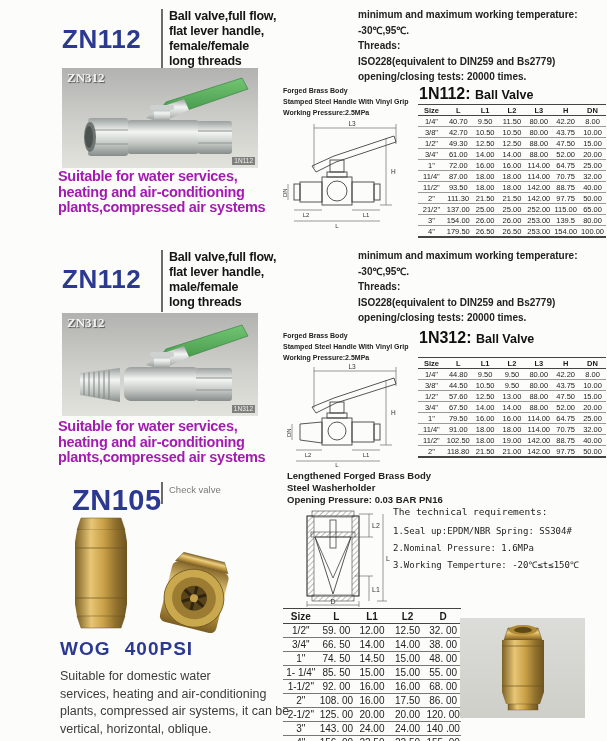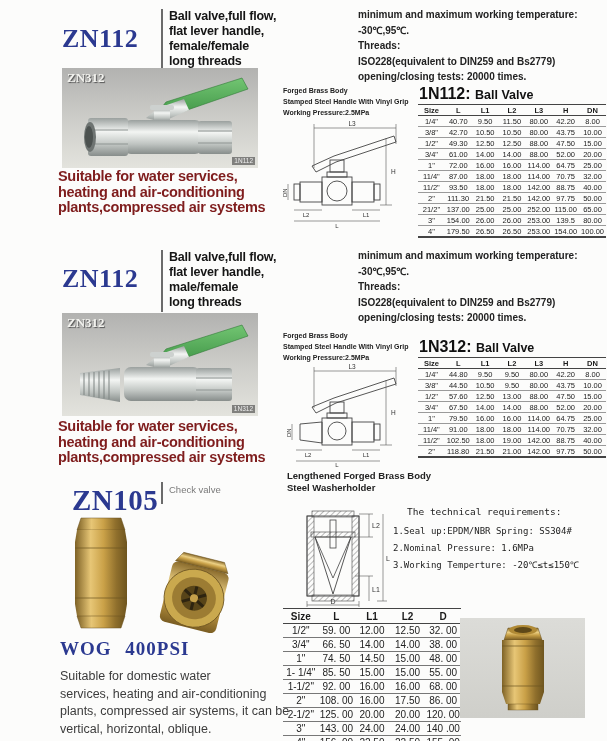--- a/index.html
+++ b/index.html
@@ -1,35 +1,35 @@
 <!DOCTYPE html>
 <html><head>
 <meta charset="utf-8">
 <style>
   html,body{margin:0;padding:0;background:#ffffff;}
   .page{position:relative;width:607px;height:741px;background:#fcfcfb;overflow:hidden;
         font-family:"Liberation Sans",sans-serif;color:#1a1a1a;}
   .abs{position:absolute;}
-  .serif{font-family:Liberation Serif, serif;}
+  .serif{font-family:Liberation Sans, sans-serif;}
   .mono{font-family:"DejaVu Sans Mono",monospace;}
 
   .model-code{font-weight:bold;color:#2b3990;font-size:26px;letter-spacing:.5px;}
   .model-code.small{font-size:29px;}
   .vdiv{width:2px;background:#6b6b6b;}
   .desc-block div{font-size:12.5px;font-weight:bold;line-height:15px;color:#151515;letter-spacing:-.2px;}
   .type-label{font-size:9.5px;color:#7a7a7a;}
 
   .photo{background:linear-gradient(180deg,#b2b2b0 0%,#cfcfcb 55%,#e3e3dd 100%);overflow:hidden;}
   .photo svg{display:block;}
   .watermark{position:absolute;top:2px;left:5px;font-family:"Liberation Serif",serif;
              font-weight:bold;font-size:13px;color:#f2f2ee;text-shadow:1px 1px 1px #555;}
   .photo-tag{position:absolute;right:3px;bottom:3px;background:rgba(110,110,108,.85);
              color:#eee;font-size:6.5px;padding:0 2px;line-height:8px;}
 
-  .suitable div{font-size:14.5px;font-weight:bold;line-height:15.5px;letter-spacing:-.3px;color:#7f1d1d;}
+  .suitable div{font-size:14.5px;font-weight:bold;line-height:15.5px;letter-spacing:-.3px;color:#a21caf;}
   .specs div{font-size:10px;font-weight:bold;line-height:15.5px;color:#222;}
   .capt div{font-size:7px;font-weight:bold;line-height:11px;color:#222;}
   .capt3 div{font-size:9.5px;font-weight:bold;line-height:12px;color:#222;padding-left:9px;}
 
   .tbl-title .code{font-size:16px;font-weight:bold;color:#111;}
   .tbl-title .name{font-size:12.5px;font-weight:bold;color:#111;}
 
   table.spec-table{border-collapse:collapse;table-layout:fixed;
                    border-top:1.5px solid #444;border-bottom:2px solid #444;}
   table.spec-table th,table.spec-table td{padding:0;text-align:center;white-space:nowrap;overflow:hidden;}
@@ -335,21 +335,21 @@
       <line class="dim" x1="12" y1="62" x2="12" y2="78"></line>
       <text x="8" y="74" font-size="6" fill="#333" transform="rotate(-90 10 73)">DN</text>
       <line class="dim" x1="16" y1="88" x2="42" y2="88"></line>
       <text x="28" y="95" font-size="6" fill="#333" text-anchor="middle">L2</text>
       <line class="dim" x1="72" y1="88" x2="100" y2="88"></line>
       <text x="86" y="95" font-size="6" fill="#333" text-anchor="middle">L1</text>
       <line class="dim" x1="16" y1="99" x2="100" y2="99"></line>
       <text x="57" y="105" font-size="6" fill="#333" text-anchor="middle">L</text>
     </svg>
 
-    <div class="abs tbl-title" style="left:419px;top:98px;">
+    <div class="abs tbl-title" style="left:419px;top:89px;">
       <span class="code">1N312:</span>
       <span class="name">Ball Valve</span>
     </div>
     <table class="abs spec-table sm" style="left:418px;top:117px;">
         <thead>
           <tr>
             <th>Size</th>
             <th>L</th>
             <th>L1</th>
             <th>L2</th>
@@ -482,20 +482,21 @@
     <div class="abs desc3" style="left:60px;top:198px;width:235px;">
         <div>Suitable for domestic water</div>
         <div>services, heating and air-conditioning</div>
         <div>plants, compressed air systems, it can be</div>
         <div>vertical, horizontal, oblique.</div>
       </div>
 
     <div class="abs capt3" style="left:278px;top:0px;width:200px;">
         <div>Lengthened Forged Brass Body</div>
         <div>Steel Washerholder</div>
+        <div>Opening Pressure: 0.03 BAR  PN16</div>
       </div>
 
     <svg class="abs" style="left:283px;top:36px;" width="115" height="102" viewBox="0 0 115 102">
       <defs>
         <pattern id="hatch" width="4" height="4" patternUnits="userSpaceOnUse" patternTransform="rotate(45)">
           <line x1="0" y1="0" x2="0" y2="4" stroke="#777" stroke-width="1"></line>
         </pattern>
       </defs>
       <rect x="24" y="10" width="52" height="80" fill="none" stroke="#444" stroke-width="0.9"></rect>
       <rect x="24" y="10" width="7" height="80" fill="url(#hatch)" stroke="#444" stroke-width="0.6"></rect>
@@ -517,21 +518,21 @@
       <line class="dim" x1="86" y1="70" x2="86" y2="95"></line>
         <line class="dim" x1="72" y1="70" x2="90" y2="70"></line>
       <text x="89" y="86" font-size="7" fill="#333">L1</text>
       <line class="dim" x1="24" y1="99" x2="76" y2="99"></line>
         <line class="dim" x1="24" y1="95" x2="24" y2="101"></line>
         <line class="dim" x1="76" y1="95" x2="76" y2="101"></line>
       <text x="50" y="98" font-size="7" fill="#333" text-anchor="middle">D</text>
     </svg>
 
     <div class="abs" style="left:393px;top:36px;width:210px;">
-      <div class="mono tech-title" style="margin-left:14px;">The technical requirements:</div>
+      <div class="mono tech-title" style="">The technical requirements:</div>
       <div class="mono tech-items" style="margin-top:6px;">
           <div>1.Seal up:EPDM/NBR   Spring: SS304#</div>
           <div>2.Nominal Pressure:   1.6MPa</div>
           <div>3.Working Temperture: -20℃≤t≤150℃</div>
         </div>
     </div>
 
     <table class="abs spec-table lg" style="left:283px;top:138px;">
         <thead>
           <tr>

